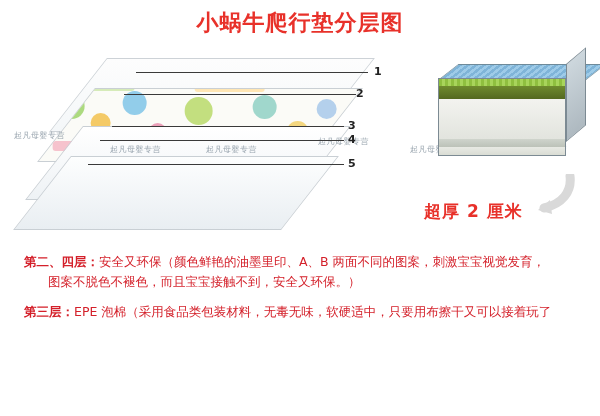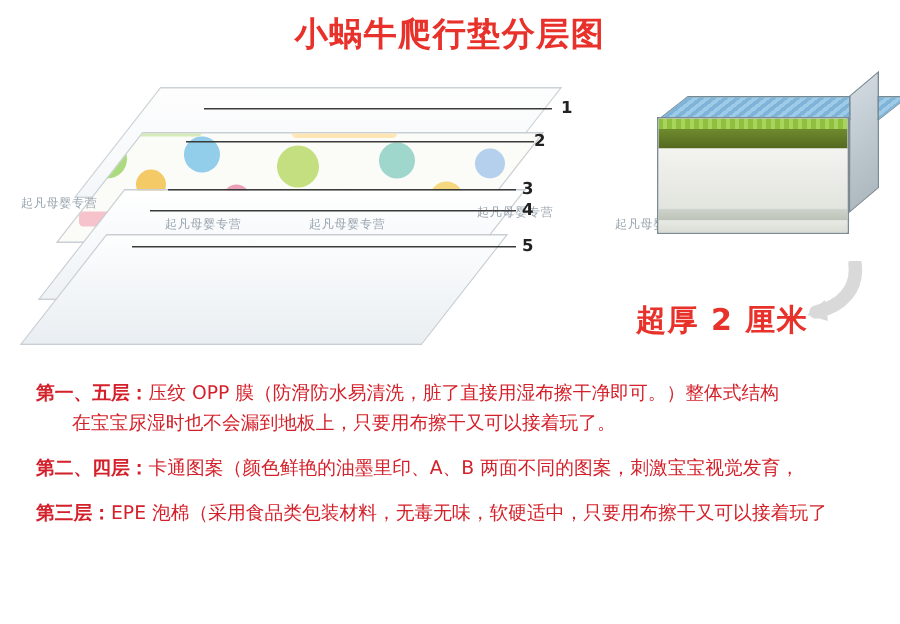--- a/index.html
+++ b/index.html
@@ -161,21 +161,21 @@
     transform: skewY(-40deg);
     transform-origin: left top;
     border: 1px solid #7c8a93;
     box-sizing: border-box;
   }
   
   .thick-text {
     position: absolute;
     left: 424px;
     top: 152px;
-    font-size: 20px;
+    font-size: 17px;
     font-weight: bold;
     color: #e8312a;
     letter-spacing: 1px;
   }
   .arrow-svg {
     position: absolute;
     left: 520px;
     top: 126px;
   }
   
@@ -261,27 +261,24 @@
 
     <div class="thick-text">超厚 2 厘米</div>
     <svg class="arrow-svg" width="56" height="40" viewBox="0 0 56 40">
       <path d="M50 2 C52 18, 42 30, 24 34" stroke="#d9d9d9" stroke-width="9" fill="none" stroke-linecap="round"></path>
       <path d="M30 26 L18 36 L32 40 Z" fill="#d9d9d9"></path>
     </svg>
   </div>
 
   <div class="desc">
 
+
     <div class="para">
-      <span class="lead">第一、五层：</span><span class="body">压纹 OPP 膜（防滑防水易清洗，脏了直接用湿布擦干净即可。）整体式结构</span>
-      <span class="indent body">在宝宝尿湿时也不会漏到地板上，只要用布擦干又可以接着玩了。</span>
-    </div>
-
-    <div class="para">
-      <span class="lead">第二、四层：</span><span class="body">卡通图案（颜色鲜艳的油墨里印、A、B 两面不同的图案，刺激宝宝视觉发育，</span>
+      <span class="lead">第二、四层：</span><span class="body">安全又环保（颜色鲜艳的油墨里印、A、B 两面不同的图案，刺激宝宝视觉发育，</span>
+      <span class="indent body">图案不脱色不褪色，而且宝宝接触不到，安全又环保。）</span>
     </div>
 
     <div class="para">
       <span class="lead">第三层：</span><span class="body">EPE 泡棉（采用食品类包装材料，无毒无味，软硬适中，只要用布擦干又可以接着玩了</span>
     </div>
 
   </div>
 </div>
 
 </body></html>

